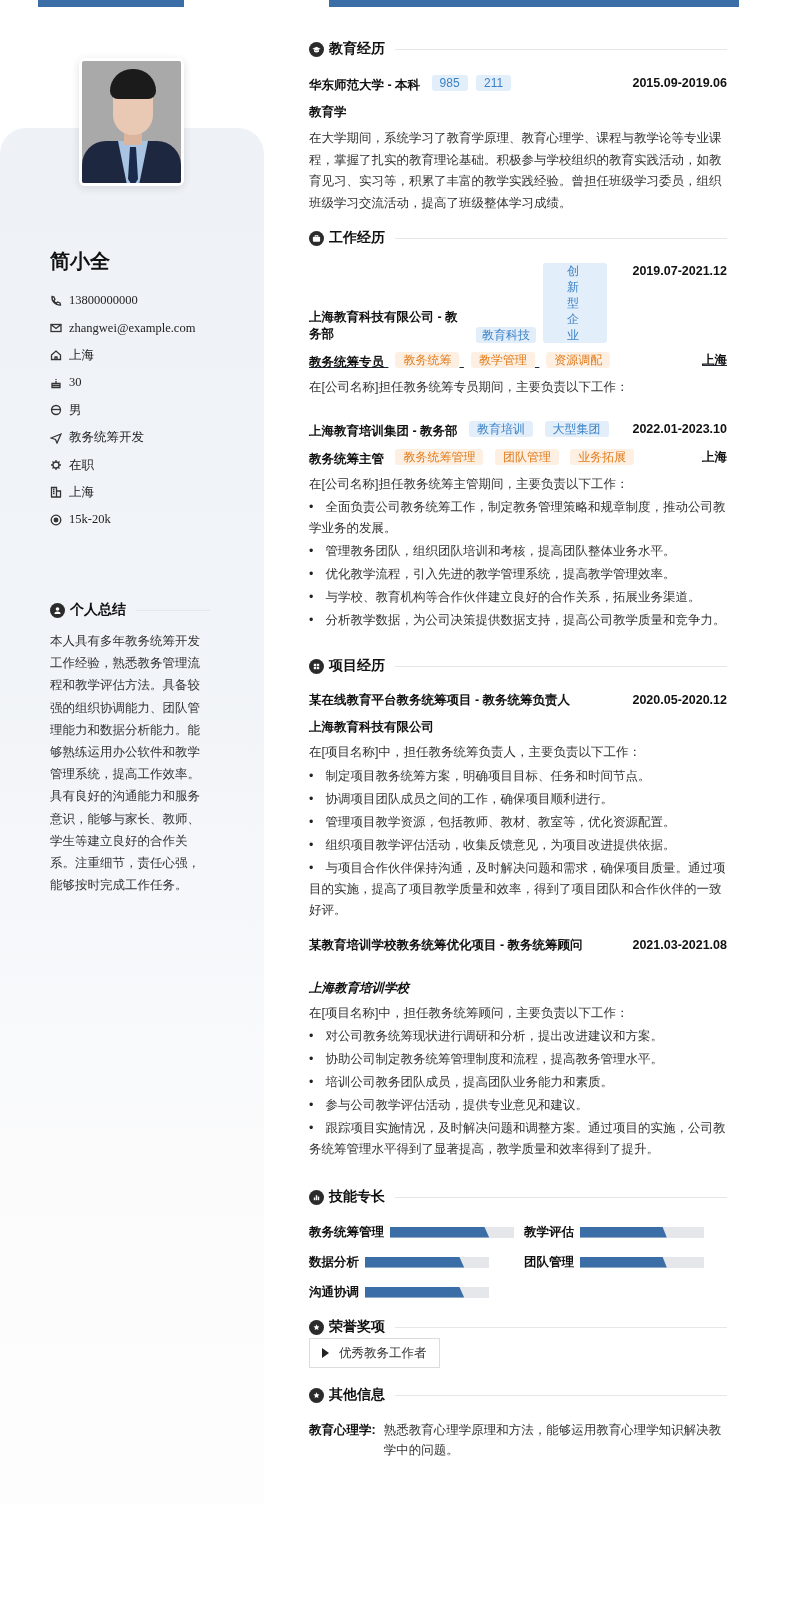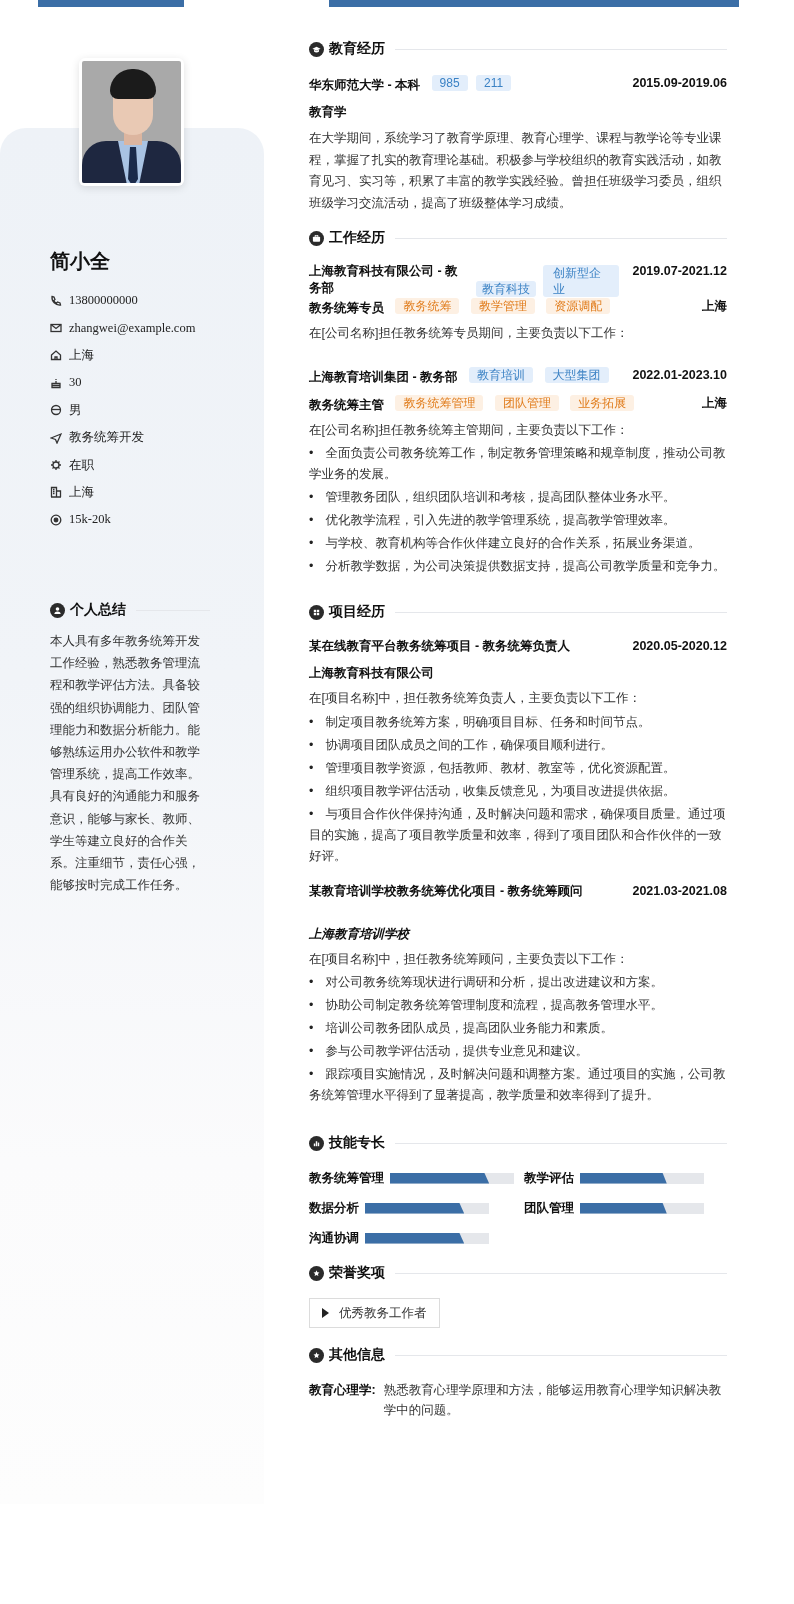--- a/index.html
+++ b/index.html
@@ -47,21 +47,21 @@
   ul.bullets { list-style: none; }
   ul.bullets li { font-size: 12.5px; line-height: 21px; color: #333; margin-top: 2px; }
   ul.bullets li::before { content: "•"; margin-right: 12px; color: #222; }
 
   .skills { display: grid; grid-template-columns: 215px 200px; row-gap: 10px; margin-top: 14px; }
   .skill { display: flex; align-items: center; height: 20px; }
   .skill-label { font-size: 12.5px; font-weight: bold; color: #111; margin-right: 6px; white-space: nowrap; }
   .skill-bar { width: 124px; height: 11px; background: #e5e7eb; position: relative; }
   .skill-fill { height: 100%; background: #3b6ea6; clip-path: polygon(0 0, 95% 0, 100% 100%, 0 100%); }
 
-  .award { display: inline-flex; align-items: center; margin-top: 14px; height: 30px; padding: 0 12px; border: 1px solid #dcdcdc; border-radius: 0; font-size: 12.5px; color: #333; background: #fff; }
+  .award { display: inline-flex; align-items: center; height: 30px; padding: 0 12px; border: 1px solid #dcdcdc; border-radius: 0; font-size: 12.5px; color: #333; background: #fff; }
   .award .play { width: 0; height: 0; border-left: 7px solid #222; border-top: 5px solid transparent; border-bottom: 5px solid transparent; margin-right: 10px; }
   .other { display: flex; margin-top: 14px; font-size: 12.5px; line-height: 20px; }
   .other-key { font-weight: bold; color: #111; white-space: nowrap; margin-right: 8px; }
   .other-val { color: #333; }
 </style>
 </head>
 <body>
 
 <div class="topbar-left"></div>
 <div class="topbar-right"></div>
@@ -208,25 +208,25 @@
       </span>
     <span class="sec-title">工作经历</span>
     <span class="sec-line"></span>
   </div>
 
   <div style="margin-top:14px;">
     <div class="row">
       <div style="display:flex;align-items:flex-end;">
         <span class="title-bold" style="width:160px;">上海教育科技有限公司 - 教务部</span>
         <span class="tag blue" style="width:60px;padding:0 6px;">教育科技</span>
-        <span class="tag blue" style="width:76px;padding:0 10px;">创新型企业</span>
+        <span class="tag blue" style="width:64px;padding:0 24px;">创新型企业</span>
       </div>
       <div class="date">2019.07-2021.12</div>
     </div>
-    <div class="row" style="margin-top:1px;">
+    <div class="row" style="margin-top:9px;text-decoration:underline;">
       <div>
         <span class="title-bold">教务统筹专员</span>
         <span class="tag orange">教务统筹</span>
         <span class="tag orange">教学管理</span>
         <span class="tag orange">资源调配</span>
       </div>
       <div class="date">上海</div>
     </div>
     <div class="para" style="margin-top:6px;">在[公司名称]担任教务统筹专员期间，主要负责以下工作：</div>
   </div>

